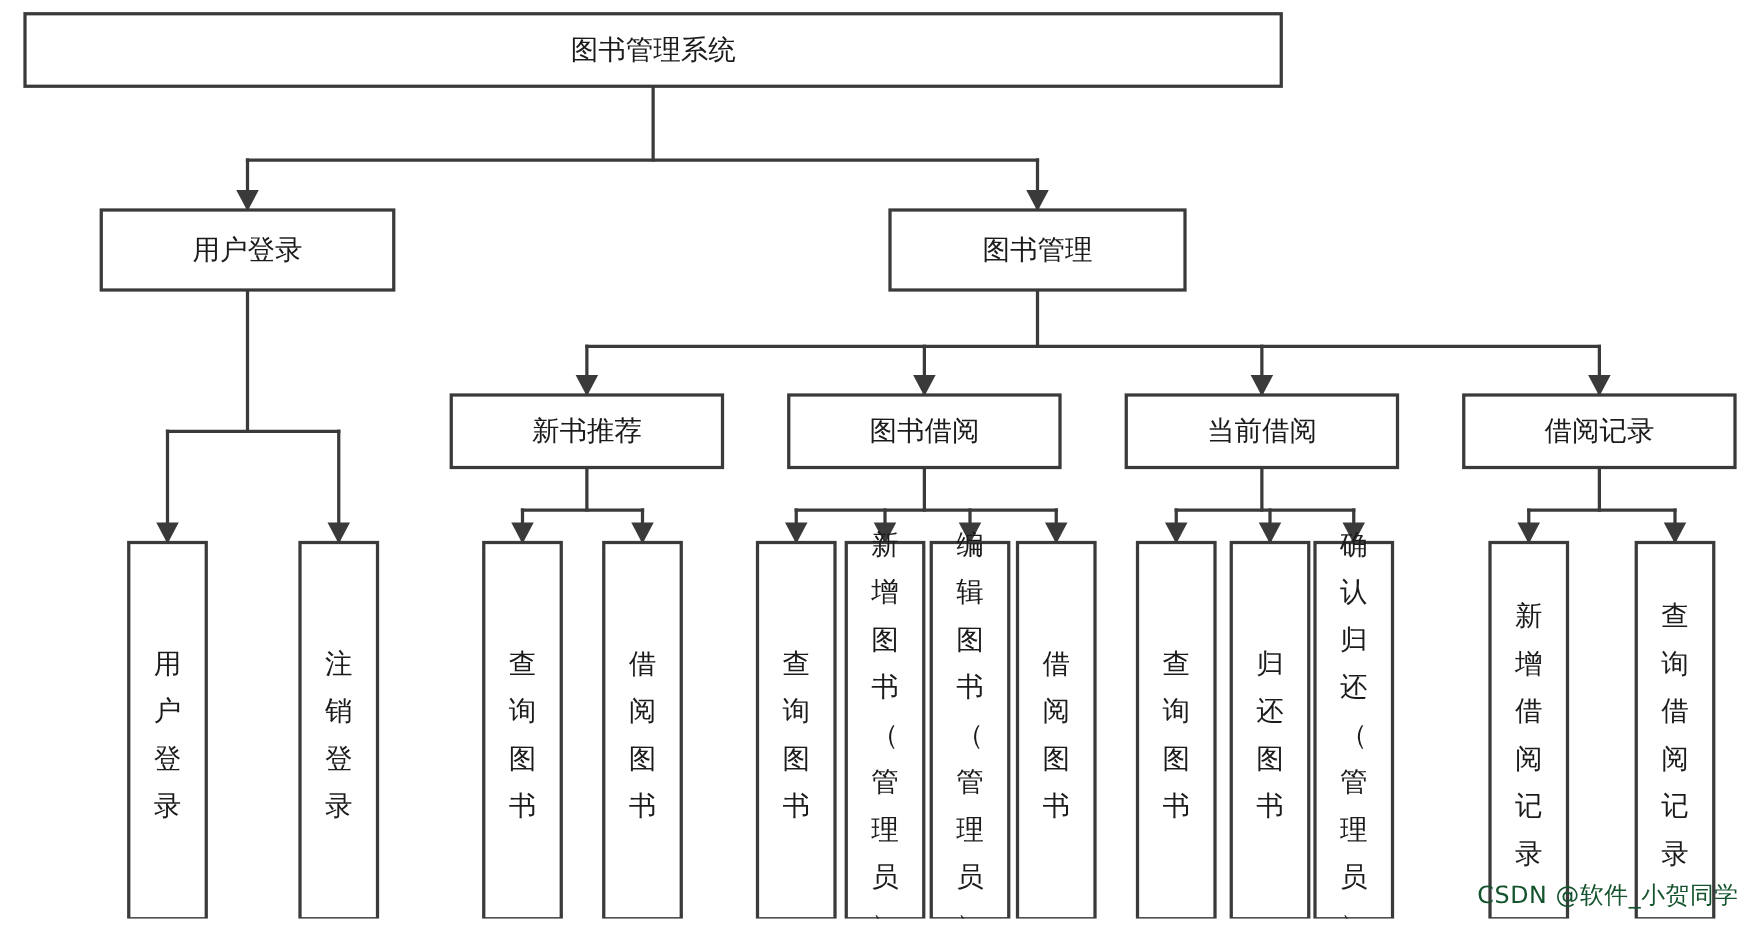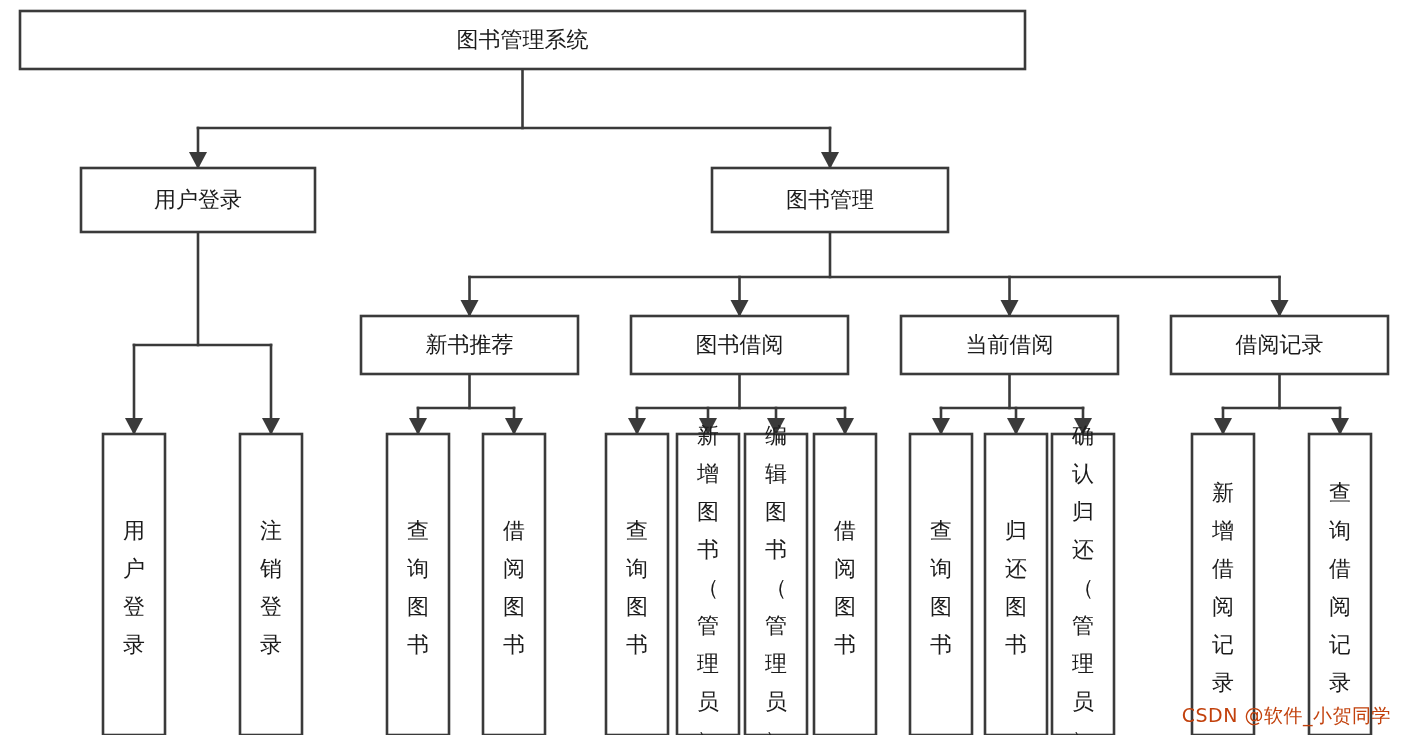--- a/index.html
+++ b/index.html
@@ -54,21 +54,21 @@
     fill: #1b1b1b;
     text-anchor: middle;
     white-space: pre;
   }
   .watermark-text {
     position: absolute;
     right: 14px;
     bottom: 6px;
     font-family: "DejaVu Sans", "Liberation Sans", sans-serif;
     font-size: 19px;
-    color: #c2410c;
+    color: #14532d;
     letter-spacing: 0.5px;
     user-select: none;
     pointer-events: none;
   }
 </style>
 </head>
 <body>
 
 <div id="diagram-root">
   <svg class="diagram-svg" viewBox="0 0 1405 747" xmlns="http://www.w3.org/2000/svg">

